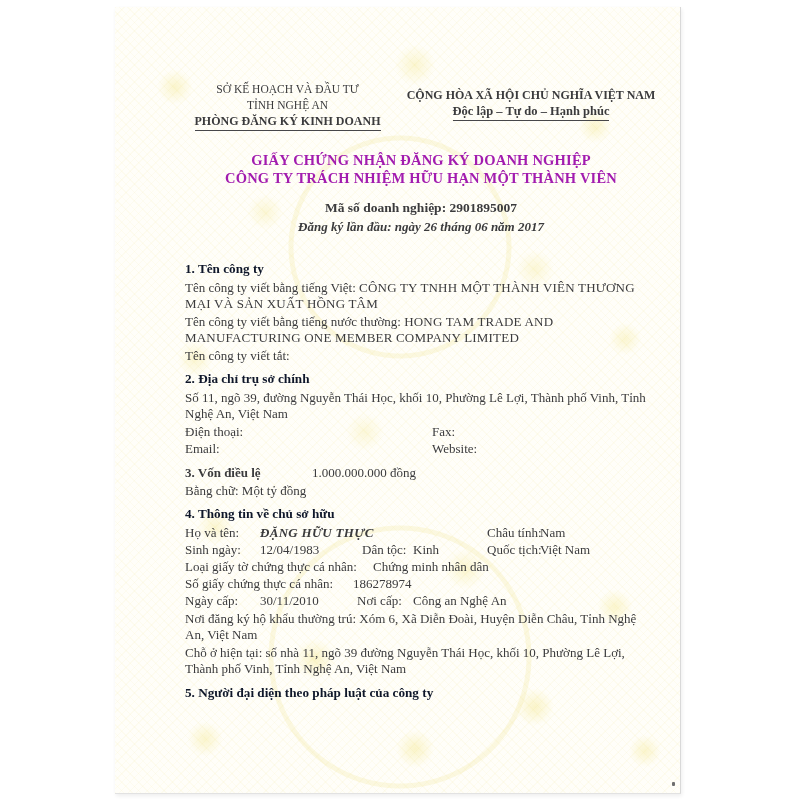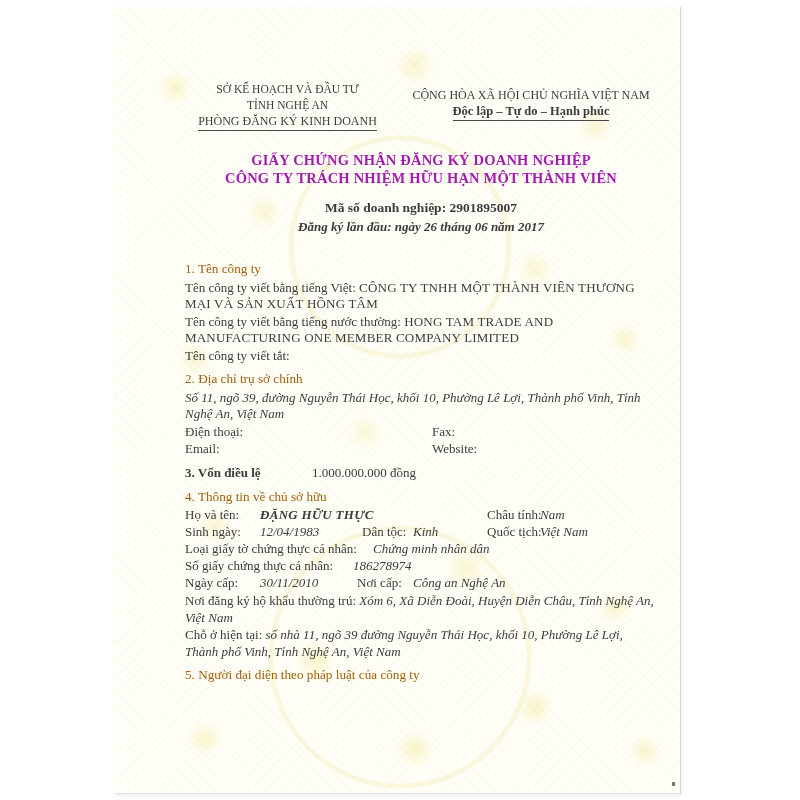--- a/index.html
+++ b/index.html
@@ -38,30 +38,30 @@
       repeating-linear-gradient(45deg, rgba(240,228,150,0.10) 0 1px, rgba(0,0,0,0) 1px 6px),
       repeating-linear-gradient(-45deg, rgba(240,228,150,0.10) 0 1px, rgba(0,0,0,0) 1px 6px);
   }
   .content{
     position:absolute;left:70px;top:64px;width:472px;
     font-size:13px;line-height:16.5px;
   }
   .hdr{display:flex;justify-content:space-between;margin-top:10px;}
   .hdr-left{width:205px;text-align:center;font-size:11.5px;line-height:16px;}
   .hdr-right{width:252px;text-align:center;font-size:11.5px;line-height:16px;margin-top:6px;}
-  .hdr-bold{font-weight:normal;font-size:12px;}
+  .hdr-bold{font-weight:bold;font-size:12px;}
   .u{display:inline-block;border-bottom:1px solid #47474a;padding-bottom:1px;}
   .motto{font-weight:bold;font-size:12.5px;}
   .title{ text-align:center;margin-top:20px;font-weight:bold;font-size:14.5px;line-height:18px;letter-spacing:0.2px;color:#a21caf;}
   .code-line{text-align:center;margin-top:13px;font-weight:bold;font-size:13.5px;}
   .reg-line{text-align:center;margin-top:2px;font-style:italic;font-weight:600;font-size:13px;}
-  .sec-h{font-weight:normal;margin:7px 0 2px 0;font-size:13.2px;color:#a16207;}
+  .sec-h{font-weight:bold;margin:7px 0 2px 0;font-size:13.2px;color:#0f172a;}
   p{margin:0;}
   .para{margin:1px 0;}
-  .iv{font-style:italic;}
+  .iv{}
   .caps{letter-spacing:0.2px;}
   .name-val{font-style:italic;font-weight:600;letter-spacing:0.3px;}
   .frow{position:relative;height:17px;margin:0;}
   .frow span{position:absolute;white-space:nowrap;top:0;}
   .p0{left:0;text-align:center;}  .p75{left:75px;} .p127{left:127px;} .p168{left:168px;} .p172{left:172px;}
   .p177{left:177px;} .p188{left:188px;} .p228{left:228px;} .p247{left:247px;}
   .p302{left:302px;} .p355{left:355px;}
   .bold{font-weight:bold;}
   .scan-mark{position:absolute;right:5px;bottom:7px;width:3px;height:4px;background:#6f6f6f;border-radius:1px;}
 </style>
@@ -106,20 +106,21 @@
     </div>
     <div class="frow">
       <span class="p0">Email:</span>
       <span class="p247">Website:</span>
     </div>
 
     <div class="frow" style="margin-top:7px;">
       <span class="p0 bold">3. Vốn điều lệ</span>
       <span class="p127">1.000.000.000 đồng</span>
     </div>
+    <p class="para iv">Bằng chữ: Một tỷ đồng</p>
 
     <div class="sec-h">4. Thông tin về chủ sở hữu</div>
     <div class="frow">
       <span class="p0">Họ và tên:</span>
       <span class="p75 name-val">ĐẶNG HỮU THỰC</span>
       <span class="p302">Châu tính:</span>
       <span class="p355 iv">Nam</span>
     </div>
     <div class="frow">
       <span class="p0">Sinh ngày:</span>

